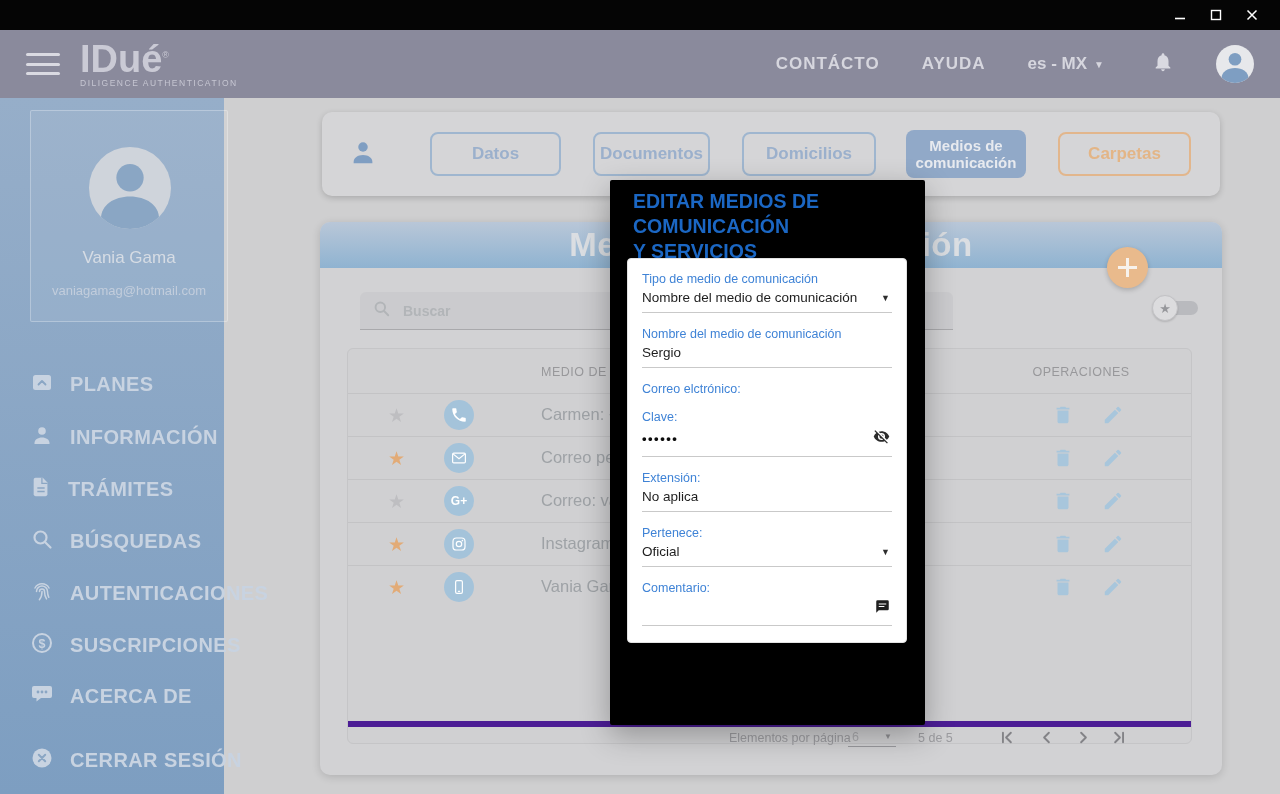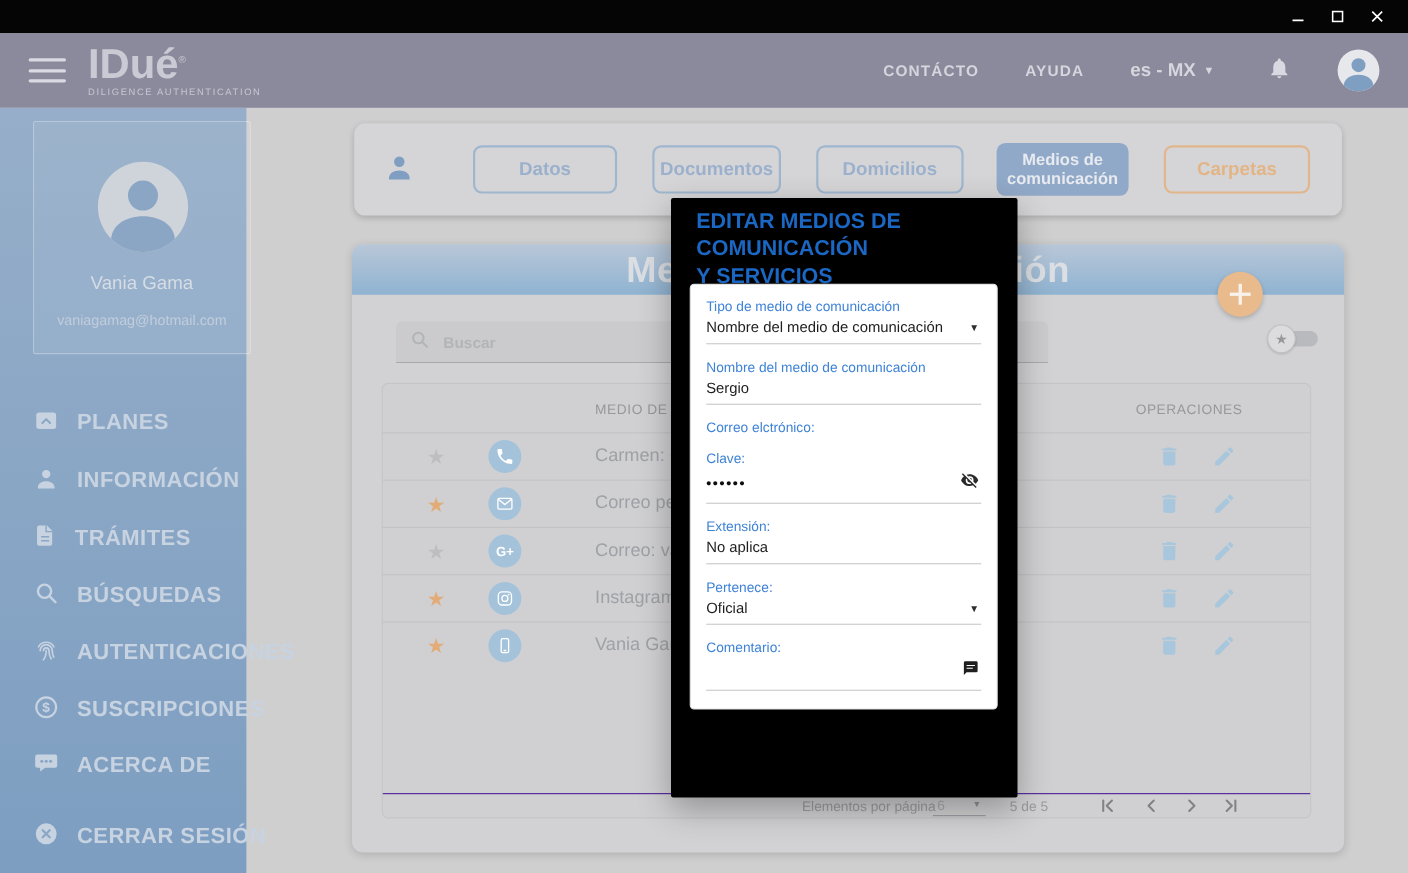--- a/index.html
+++ b/index.html
@@ -15,21 +15,21 @@
   
   .header { position:absolute; left:0; top:30px; width:1280px; height:68px; background:#8A8A9C;
             display:flex; align-items:center; padding:0 26px; }
   .hamburger { width:34px; height:22px; display:flex; flex-direction:column; justify-content:space-between; cursor:pointer; }
   .hamburger div { height:3px; background:#DADAE2; border-radius:2px; }
   .logo { margin-left:20px; color:#CACAD5; line-height:1; }
   .logo-main { font-size:38px; font-weight:bold; letter-spacing:0; }
   .logo-reg { font-size:9px; vertical-align:14px; }
   .logo-tag { font-size:8.5px; letter-spacing:1.5px; margin-top:1px; color:#C6C6D2; }
   .hspacer { flex:1; }
-  .navlink { color:#D6D6DE; font-size:14px; font-weight:bold; letter-spacing:1px; margin-left:42px; cursor:pointer; }
+  .navlink { color:#D6D6DE; font-size:17px; font-weight:bold; letter-spacing:1px; margin-left:42px; cursor:pointer; }
   .lang { display:flex; align-items:center; gap:7px; margin-left:42px; color:#D6D6DE; font-size:17px; font-weight:bold; cursor:pointer; }
   .lang .caret { font-size:10px; }
   .bell { margin-left:48px; cursor:pointer; color:#D9D9E1; }
   .h-avatar { margin-left:42px; width:38px; height:38px; border-radius:50%; background:#E7E8EB; overflow:hidden; cursor:pointer; }
 
   
   .sidebar { position:absolute; left:0; top:98px; width:224px; height:696px;
              background:linear-gradient(180deg,#96AEC9 0%,#7D9EC1 100%); }
   .pcard { position:absolute; left:30px; top:12px; width:198px; height:212px;
            background:rgba(255,255,255,0.07); border:1px solid rgba(255,255,255,0.28); border-radius:2px; }
@@ -85,21 +85,21 @@
   .th1 { position:absolute; left:193px; top:16px; font-size:12.5px; color:#98989B; letter-spacing:0.5px; }
   .th2 { position:absolute; left:663px; top:16px; width:140px; text-align:center; font-size:12.5px; color:#98989B; letter-spacing:0.5px; }
   .trow { position:absolute; left:0; width:843px; height:43px; border-top:1px solid #C3C3C5; }
   .star { position:absolute; left:40px; top:10px; font-size:19px; cursor:pointer; }
   .star.on { color:#E2AB77; } .star.off { color:#BEBEC1; }
   .ricon { position:absolute; left:96px; top:6px; width:30px; height:30px; border-radius:50%;
            background:#A4C3DA; display:flex; align-items:center; justify-content:center; color:#fff; }
   .rtext { position:absolute; left:193px; top:11px; font-size:16.5px; color:#9EA2A6; white-space:nowrap; }
   .op { position:absolute; top:10px; color:#A8C6DC; cursor:pointer; }
   .op.trash { left:704px; } .op.pencil { left:754px; }
-  .paginator { position:absolute; left:0; bottom:0; width:843px; height:22px; border-top:1px solid #4c1d95;
+  .paginator { position:absolute; left:0; bottom:0; width:843px; height:22px; border-top:6px solid #4c1d95;
                font-size:12.5px; color:#9C9CA0; }
   .pg-label { position:absolute; left:381px; top:4px; }
   .pg-size { position:absolute; left:500px; top:0px; width:48px; height:20px; border-bottom:1px solid #9A9A9E;
              display:flex; align-items:center; justify-content:space-between; padding:0 4px; cursor:pointer; color:#ABABAE; }
   .pg-size .caret { font-size:8px; color:#909094; }
   .pg-range { position:absolute; left:570px; top:4px; }
   .pg-btn { position:absolute; top:1px; width:20px; height:20px; color:#838387; cursor:pointer; }
   .pg-first { left:649px; } .pg-prev { left:689px; } .pg-next { left:726px; } .pg-last { left:762px; }
 
   

